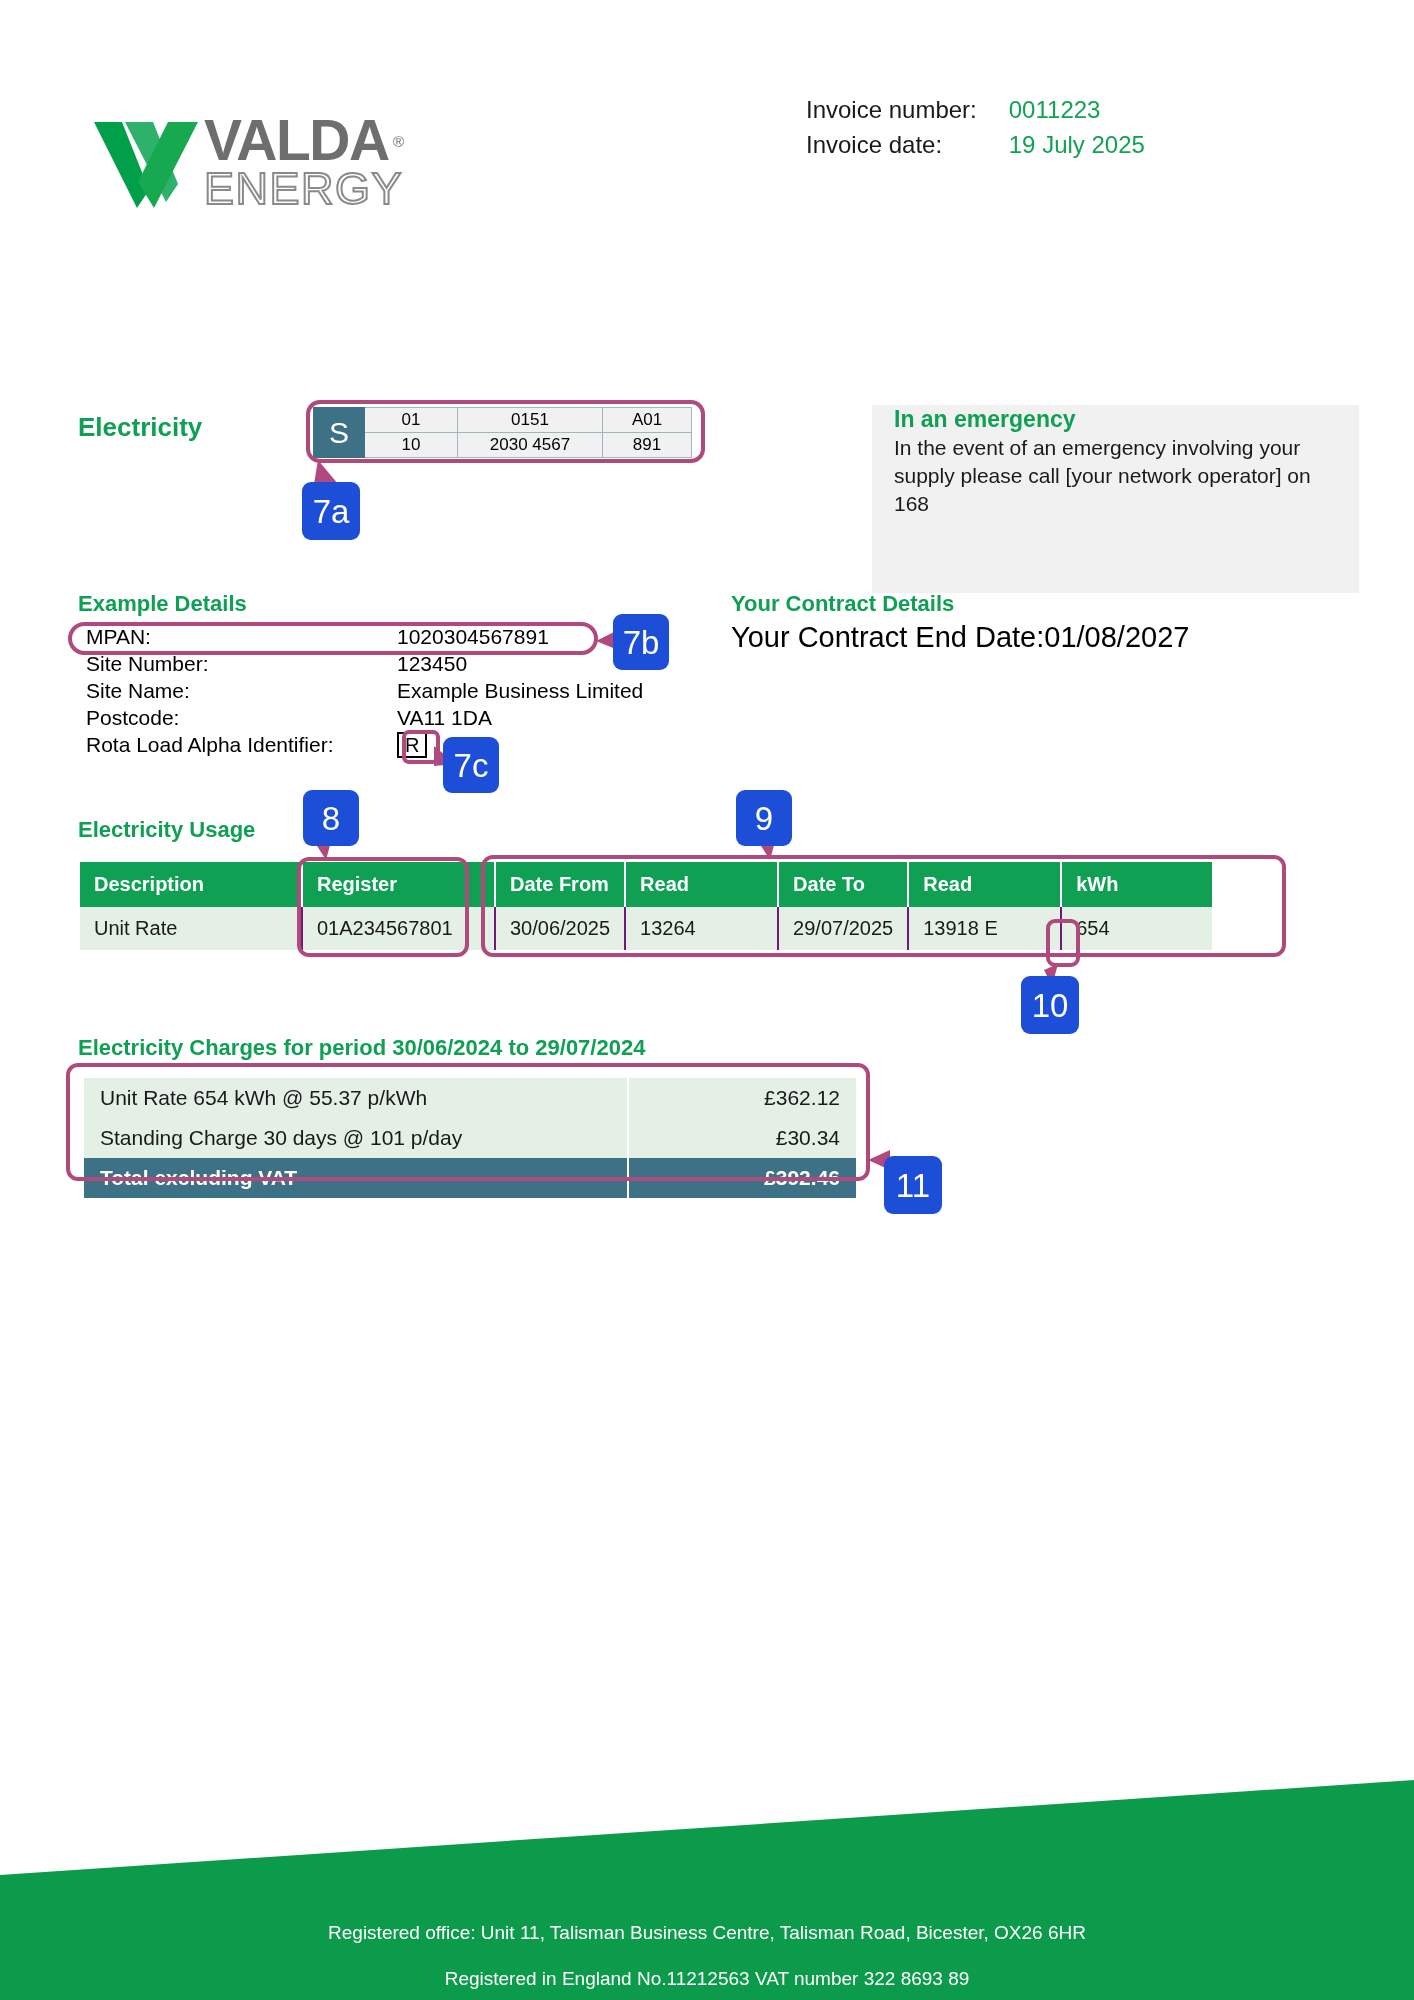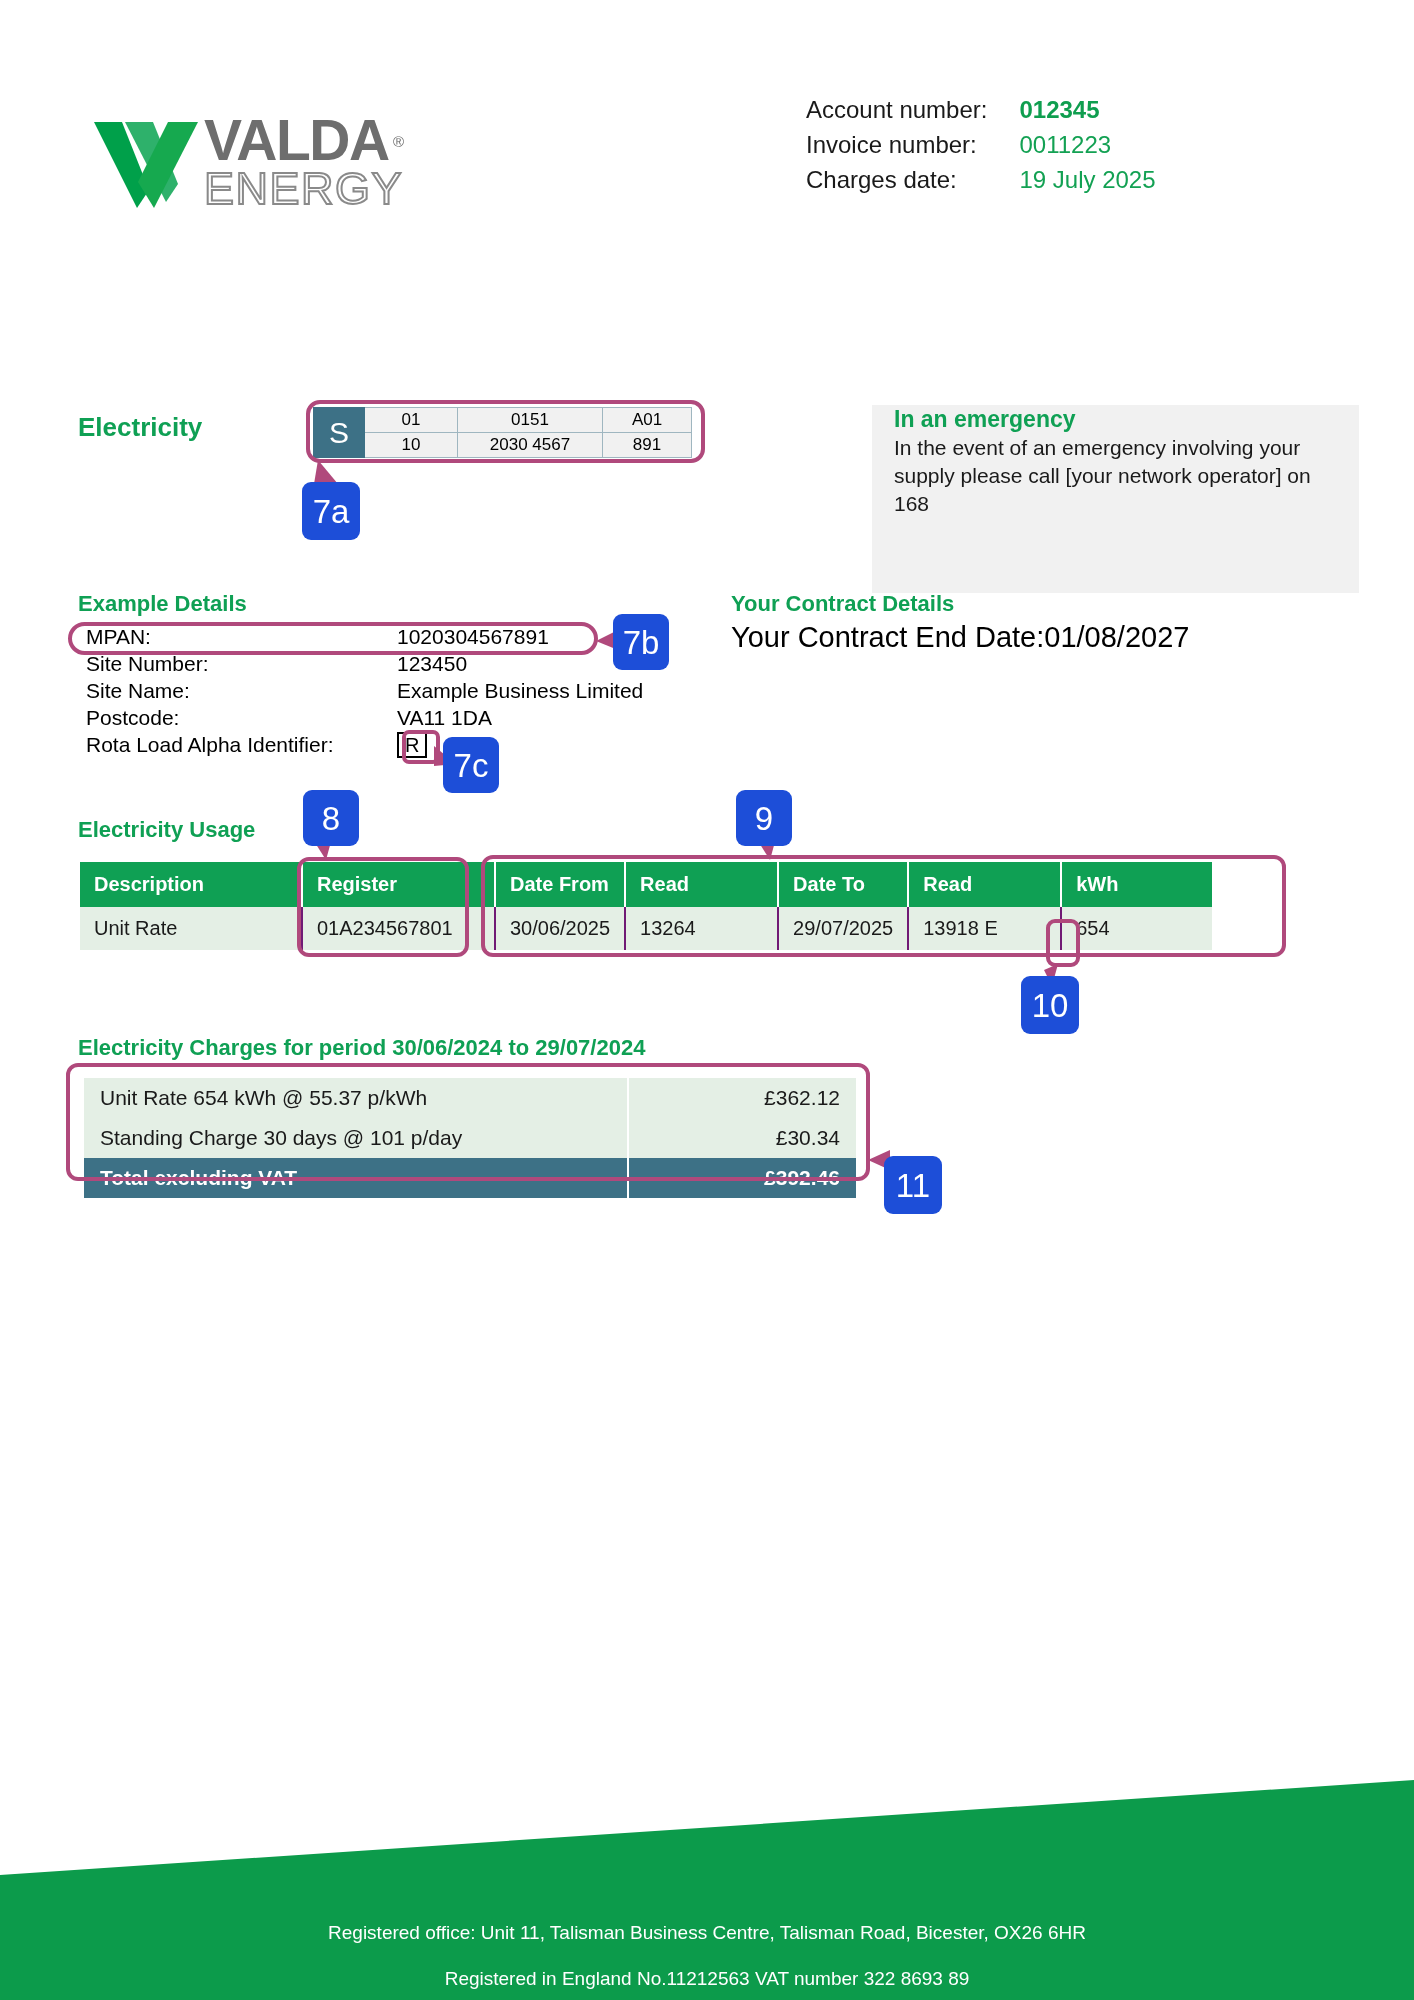--- a/index.html
+++ b/index.html
@@ -327,30 +327,26 @@
       <div id="logo-valda">
         <span>VALDA</span><span id="logo-reg">®</span>
       </div>
       <div id="logo-energy">ENERGY</div>
     </div>
   </div>
 
   <div id="header-meta">
     <table>
       <tbody>
-          <tr>
-        <td class="lbl">Account number:</td>
-        <td class="val bold">012345</td>
-      </tr>
       <tr>
         <td class="lbl">Invoice number:</td>
         <td class="val">0011223</td>
       </tr>
       <tr>
-        <td class="lbl">Charges date:</td>
+        <td class="lbl">Invoice date:</td>
         <td class="val">19 July 2025</td>
       </tr>
     </tbody>
       </table>
   </div>
 
   <div id="electricity-title" class="green-head">Electricity</div>
 
   <div id="mpan-grid-wrap">
     <table id="mpan-grid">

